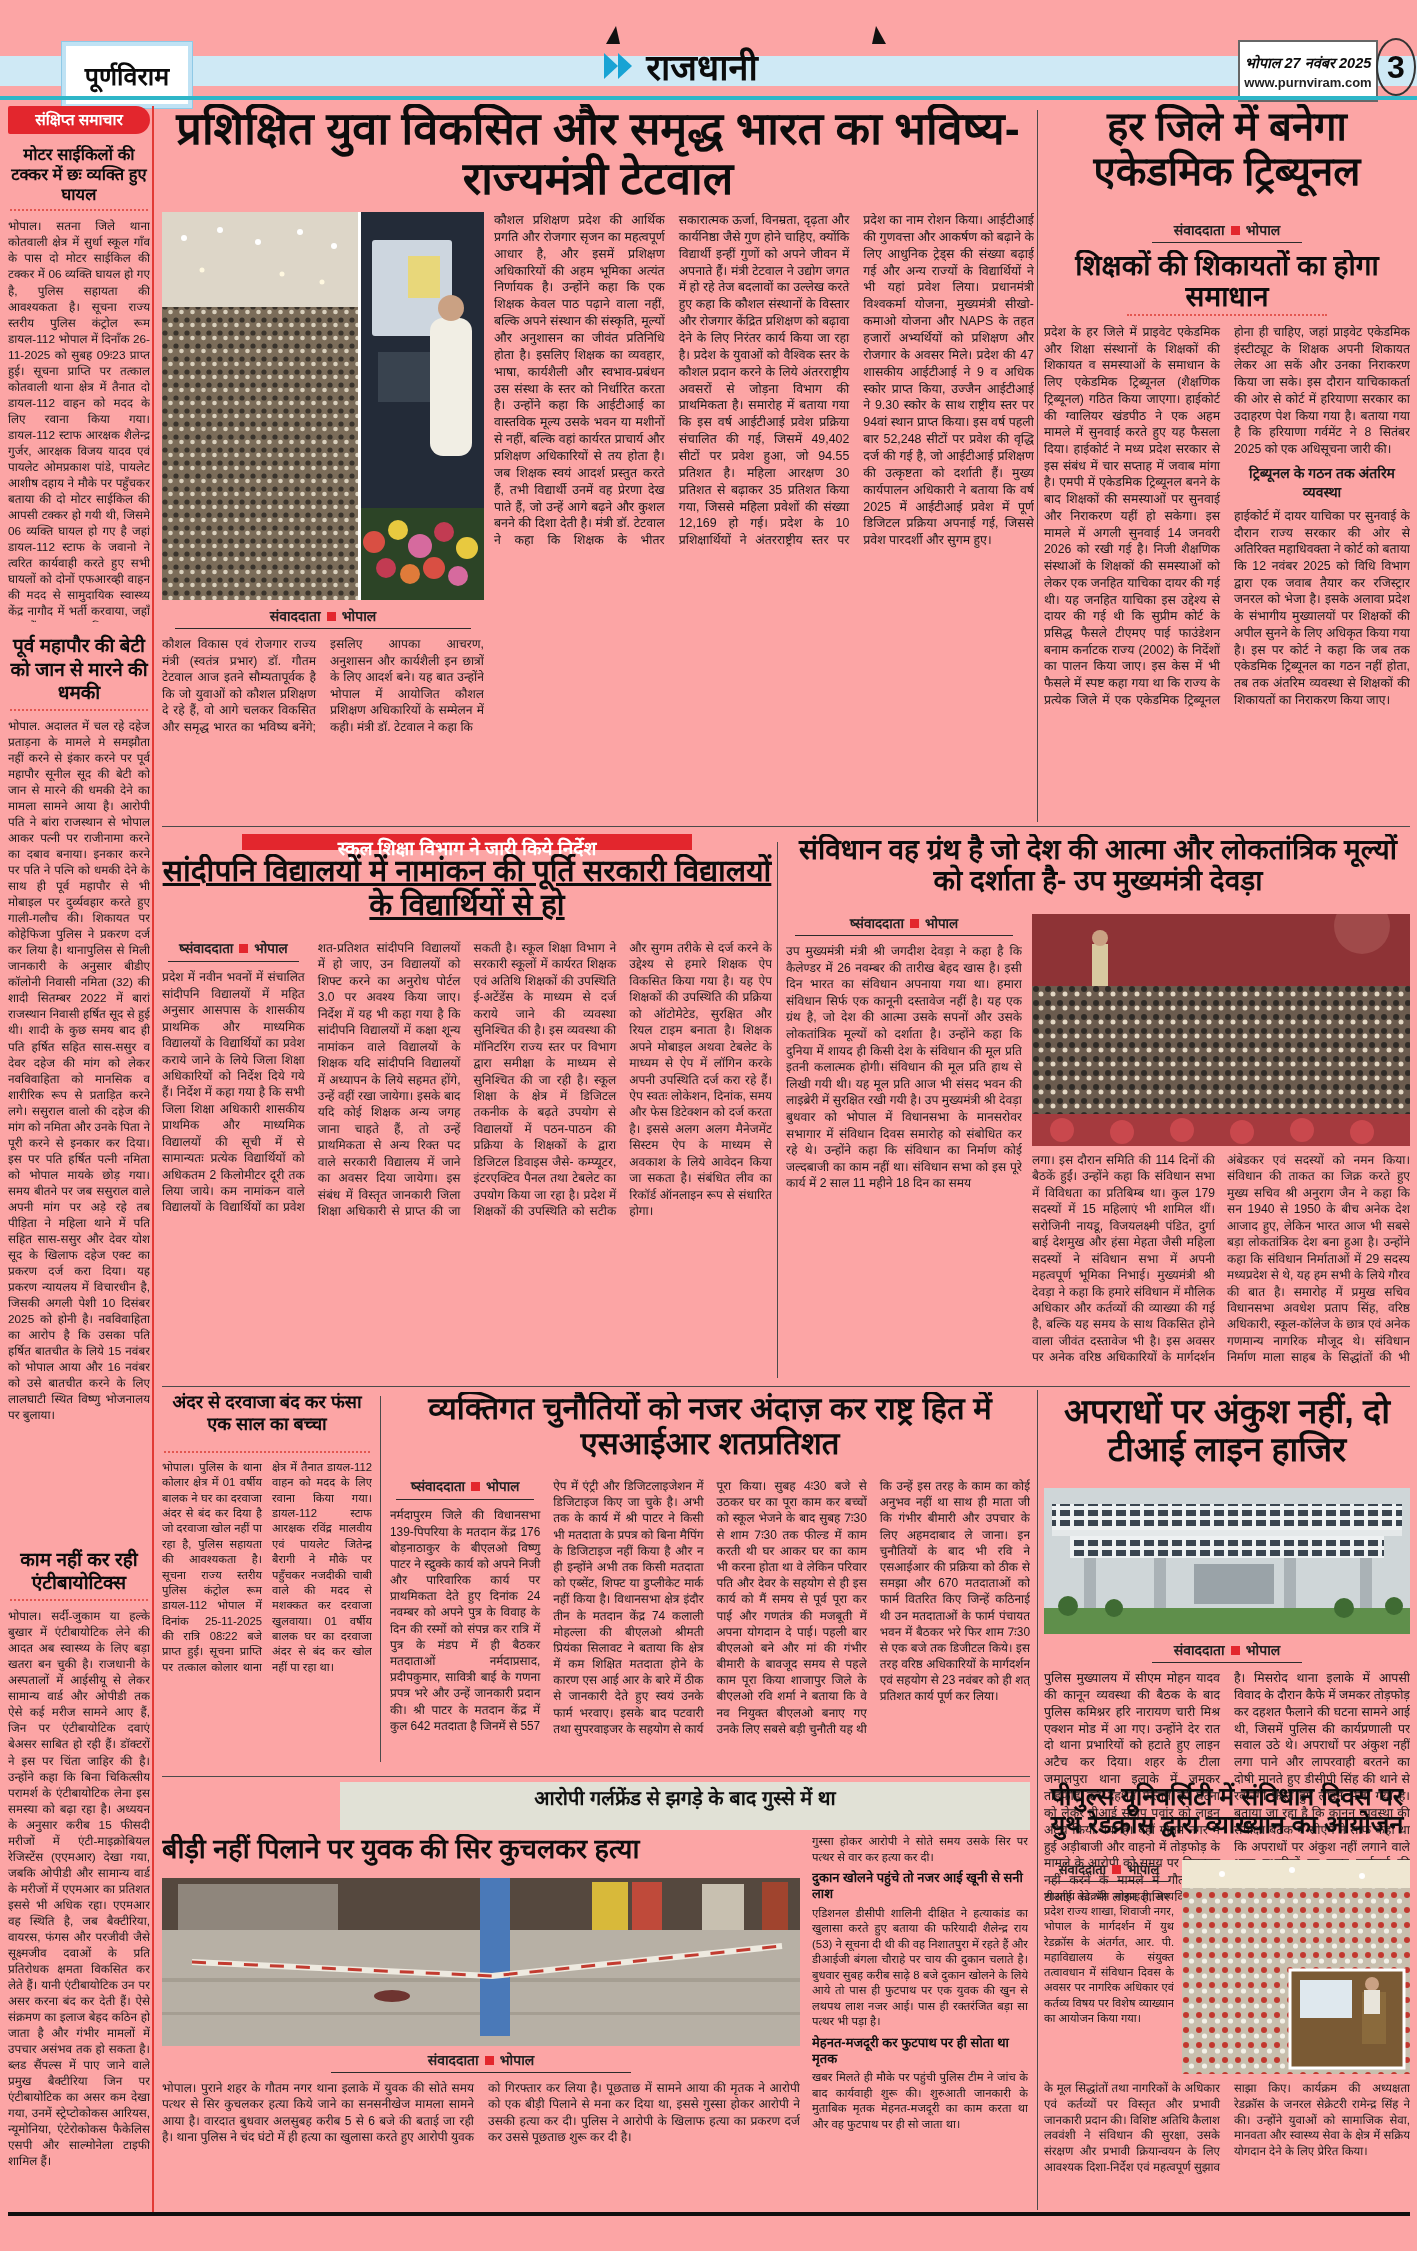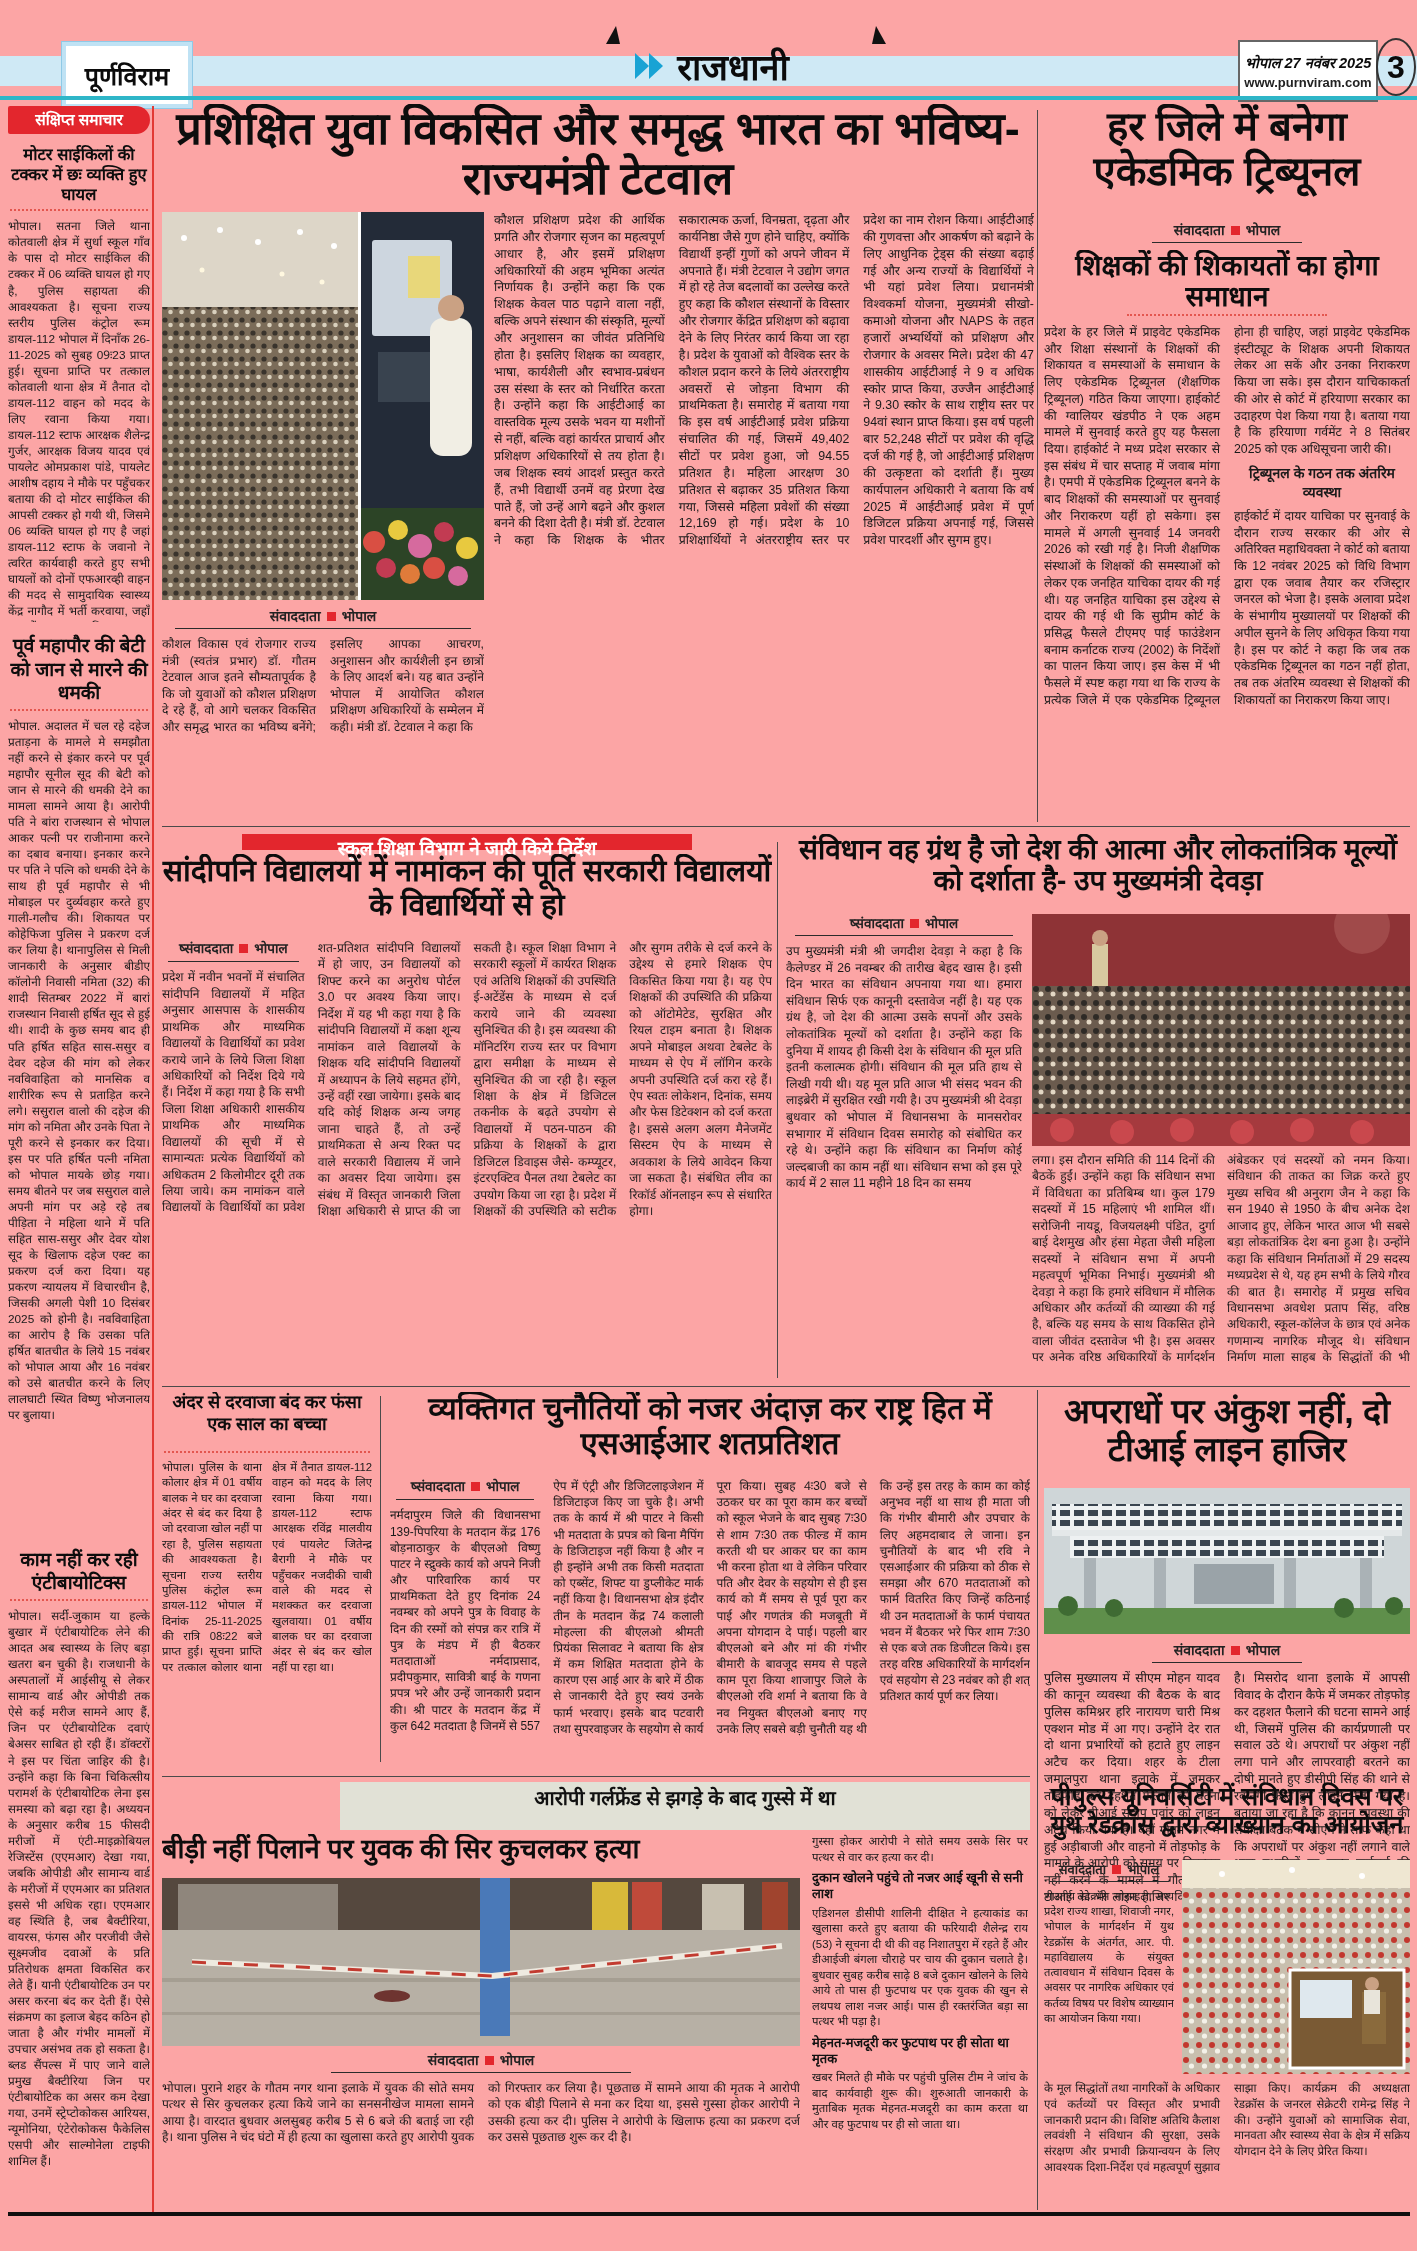--- a/index.html
+++ b/index.html
@@ -30,21 +30,21 @@
 
   <div class="abs" style="left:0;top:56px;width:1417px;height:30px;background:#cfe9f5;"></div>
 
   <div class="abs" style="left:62px;top:42px;width:122px;height:58px;background:#ffffff;border:4px solid #bfe2f4;box-shadow:0 0 0 1px #8fc9e6;display:flex;align-items:center;justify-content:center;">
     <span style="font-weight:bold;font-size:25px;color:#0b0b0b;">पूर्णविराम</span>
   </div>
 
   <div class="abs" style="left:606px;top:26px;width:0;height:0;border-left:10px solid transparent;border-right:4px solid transparent;border-bottom:18px solid #111;"></div>
   <div class="abs" style="left:872px;top:26px;width:0;height:0;border-left:4px solid transparent;border-right:10px solid transparent;border-bottom:18px solid #111;"></div>
 
-  <div class="abs" style="left:597px;top:40px;width:230px;height:52px;display:flex;align-items:center;justify-content:center;gap:8px;">
+  <div class="abs" style="left:566px;top:40px;width:230px;height:52px;display:flex;align-items:center;justify-content:center;gap:8px;">
     <span style="display:inline-block;line-height:0;">
       <svg width="34" height="30" viewBox="0 0 34 30">
           <polygon points="0,2 14,15 0,28" fill="#18a3d4"></polygon>
           <polygon points="14,2 28,15 14,28" fill="#18a3d4"></polygon>
         </svg>
     </span>
     <span style="font-weight:bold;font-size:36px;color:#0b0b0b;">राजधानी</span>
   </div>
 
   <div class="abs" style="left:1238px;top:40px;width:136px;height:58px;background:#ffffff;border:2px solid #666;display:flex;flex-direction:column;align-items:center;justify-content:center;">
@@ -155,21 +155,21 @@
     <div class="dotr" style="width:200px;margin:2px auto 8px auto;"></div>
     <div class="body-text cols2" style="font-size:12.3px;height:492px;">
       <span>प्रदेश के हर जिले में प्राइवेट एकेडमिक और शिक्षा संस्थानों के शिक्षकों की शिकायत व समस्याओं के समाधान के लिए एकेडमिक ट्रिब्यूनल (शैक्षणिक ट्रिब्यूनल) गठित किया जाएगा। हाईकोर्ट की ग्वालियर खंडपीठ ने एक अहम मामले में सुनवाई करते हुए यह फैसला दिया। हाईकोर्ट ने मध्य प्रदेश सरकार से इस संबंध में चार सप्ताह में जवाब मांगा है। एमपी में एकेडमिक ट्रिब्यूनल बनने के बाद शिक्षकों की समस्याओं पर सुनवाई और निराकरण यहीं हो सकेगा। इस मामले में अगली सुनवाई 14 जनवरी 2026 को रखी गई है। निजी शैक्षणिक संस्थाओं के शिक्षकों की समस्याओं को लेकर एक जनहित याचिका दायर की गई थी। यह जनहित याचिका इस उद्देश्य से दायर की गई थी कि सुप्रीम कोर्ट के प्रसिद्ध फैसले टीएमए पाई फाउंडेशन बनाम कर्नाटक राज्य (2002) के निर्देशों का पालन किया जाए। इस केस में भी फैसले में स्पष्ट कहा गया था कि राज्य के प्रत्येक जिले में एक एकेडमिक ट्रिब्यूनल होना ही चाहिए, जहां प्राइवेट एकेडमिक इंस्टीट्यूट के शिक्षक अपनी शिकायत लेकर आ सकें और उनका निराकरण किया जा सके। इस दौरान याचिकाकर्ता की ओर से कोर्ट में हरियाणा सरकार का उदाहरण पेश किया गया है। बताया गया है कि हरियाणा गर्वमेंट ने 8 सितंबर 2025 को एक अधिसूचना जारी की।</span>
       <div style="font-weight:bold;text-align:center;font-size:14px;margin:6px 0;">ट्रिब्यूनल के गठन तक अंतरिम व्यवस्था</div>
       <span>हाईकोर्ट में दायर याचिका पर सुनवाई के दौरान राज्य सरकार की ओर से अतिरिक्त महाधिवक्ता ने कोर्ट को बताया कि 12 नवंबर 2025 को विधि विभाग द्वारा एक जवाब तैयार कर रजिस्ट्रार जनरल को भेजा है। इसके अलावा प्रदेश के संभागीय मुख्यालयों पर शिक्षकों की अपील सुनने के लिए अधिकृत किया गया है। इस पर कोर्ट ने कहा कि जब तक एकेडमिक ट्रिब्यूनल का गठन नहीं होता, तब तक अंतरिम व्यवस्था से शिक्षकों की शिकायतों का निराकरण किया जाए।</span>
     </div>
   </div>
 
   <div class="abs" style="left:162px;top:834px;width:610px;">
     <div class="kicker-red" style="width:450px;height:16px;line-height:30px;font-size:19px;margin:0 auto;">स्कूल शिक्षा विभाग ने जारी किये निर्देश</div>
-    <div class="headline" style="font-size:30px;height:80px;overflow:hidden;margin-top:4px;">सांदीपनि विद्यालयों में नामांकन की पूर्ति सरकारी विद्यालयों के विद्यार्थियों से हो</div>
+    <div class="headline" style="font-size:30px;height:80px;overflow:hidden;margin-top:4px;text-decoration:underline;">सांदीपनि विद्यालयों में नामांकन की पूर्ति सरकारी विद्यालयों के विद्यार्थियों से हो</div>
     <div class="body-text cols4" style="font-size:12.1px;height:412px;margin-top:6px;">
       <div class="byline" style="font-size:13.5px;">
         <span>ष्संवाददाता</span><span class="sq"></span><span>भोपाल</span>
       </div>
       <div class="brule"></div>
       <span>प्रदेश में नवीन भवनों में संचालित सांदीपनि विद्यालयों में महित अनुसार आसपास के शासकीय प्राथमिक और माध्यमिक विद्यालयों के विद्यार्थियों का प्रवेश कराये जाने के लिये जिला शिक्षा अधिकारियों को निर्देश दिये गये हैं। निर्देश में कहा गया है कि सभी जिला शिक्षा अधिकारी शासकीय प्राथमिक और माध्यमिक विद्यालयों की सूची में से सामान्यतः प्रत्येक विद्यार्थियों को अधिकतम 2 किलोमीटर दूरी तक लिया जाये। कम नामांकन वाले विद्यालयों के विद्यार्थियों का प्रवेश शत-प्रतिशत सांदीपनि विद्यालयों में हो जाए, उन विद्यालयों को शिफ्ट करने का अनुरोध पोर्टल 3.0 पर अवश्य किया जाए। निर्देश में यह भी कहा गया है कि सांदीपनि विद्यालयों में कक्षा शून्य नामांकन वाले विद्यालयों के शिक्षक यदि सांदीपनि विद्यालयों में अध्यापन के लिये सहमत होंगे, उन्हें वहीं रखा जायेगा। इसके बाद यदि कोई शिक्षक अन्य जगह जाना चाहते हैं, तो उन्हें प्राथमिकता से अन्य रिक्त पद वाले सरकारी विद्यालय में जाने का अवसर दिया जायेगा। इस संबंध में विस्तृत जानकारी जिला शिक्षा अधिकारी से प्राप्त की जा सकती है। स्कूल शिक्षा विभाग ने सरकारी स्कूलों में कार्यरत शिक्षक एवं अतिथि शिक्षकों की उपस्थिति ई-अटेंडेंस के माध्यम से दर्ज कराये जाने की व्यवस्था सुनिश्चित की है। इस व्यवस्था की मॉनिटरिंग राज्य स्तर पर विभाग द्वारा समीक्षा के माध्यम से सुनिश्चित की जा रही है। स्कूल शिक्षा के क्षेत्र में डिजिटल तकनीक के बढ़ते उपयोग से विद्यालयों में पठन-पाठन की प्रक्रिया के शिक्षकों के द्वारा डिजिटल डिवाइस जैसे- कम्प्यूटर, इंटरएक्टिव पैनल तथा टेबलेट का उपयोग किया जा रहा है। प्रदेश में शिक्षकों की उपस्थिति को सटीक और सुगम तरीके से दर्ज करने के उद्देश्य से हमारे शिक्षक ऐप विकसित किया गया है। यह ऐप शिक्षकों की उपस्थिति की प्रक्रिया को ऑटोमेटेड, सुरक्षित और रियल टाइम बनाता है। शिक्षक अपने मोबाइल अथवा टेबलेट के माध्यम से ऐप में लॉगिन करके अपनी उपस्थिति दर्ज करा रहे हैं। ऐप स्वतः लोकेशन, दिनांक, समय और फेस डिटेक्शन को दर्ज करता है। इससे अलग अलग मैनेजमेंट सिस्टम ऐप के माध्यम से अवकाश के लिये आवेदन किया जा सकता है। संबंधित लीव का रिकॉर्ड ऑनलाइन रूप से संधारित होगा।</span>
     </div>
   </div>
 
   <div class="abs" style="left:786px;top:834px;width:624px;">

